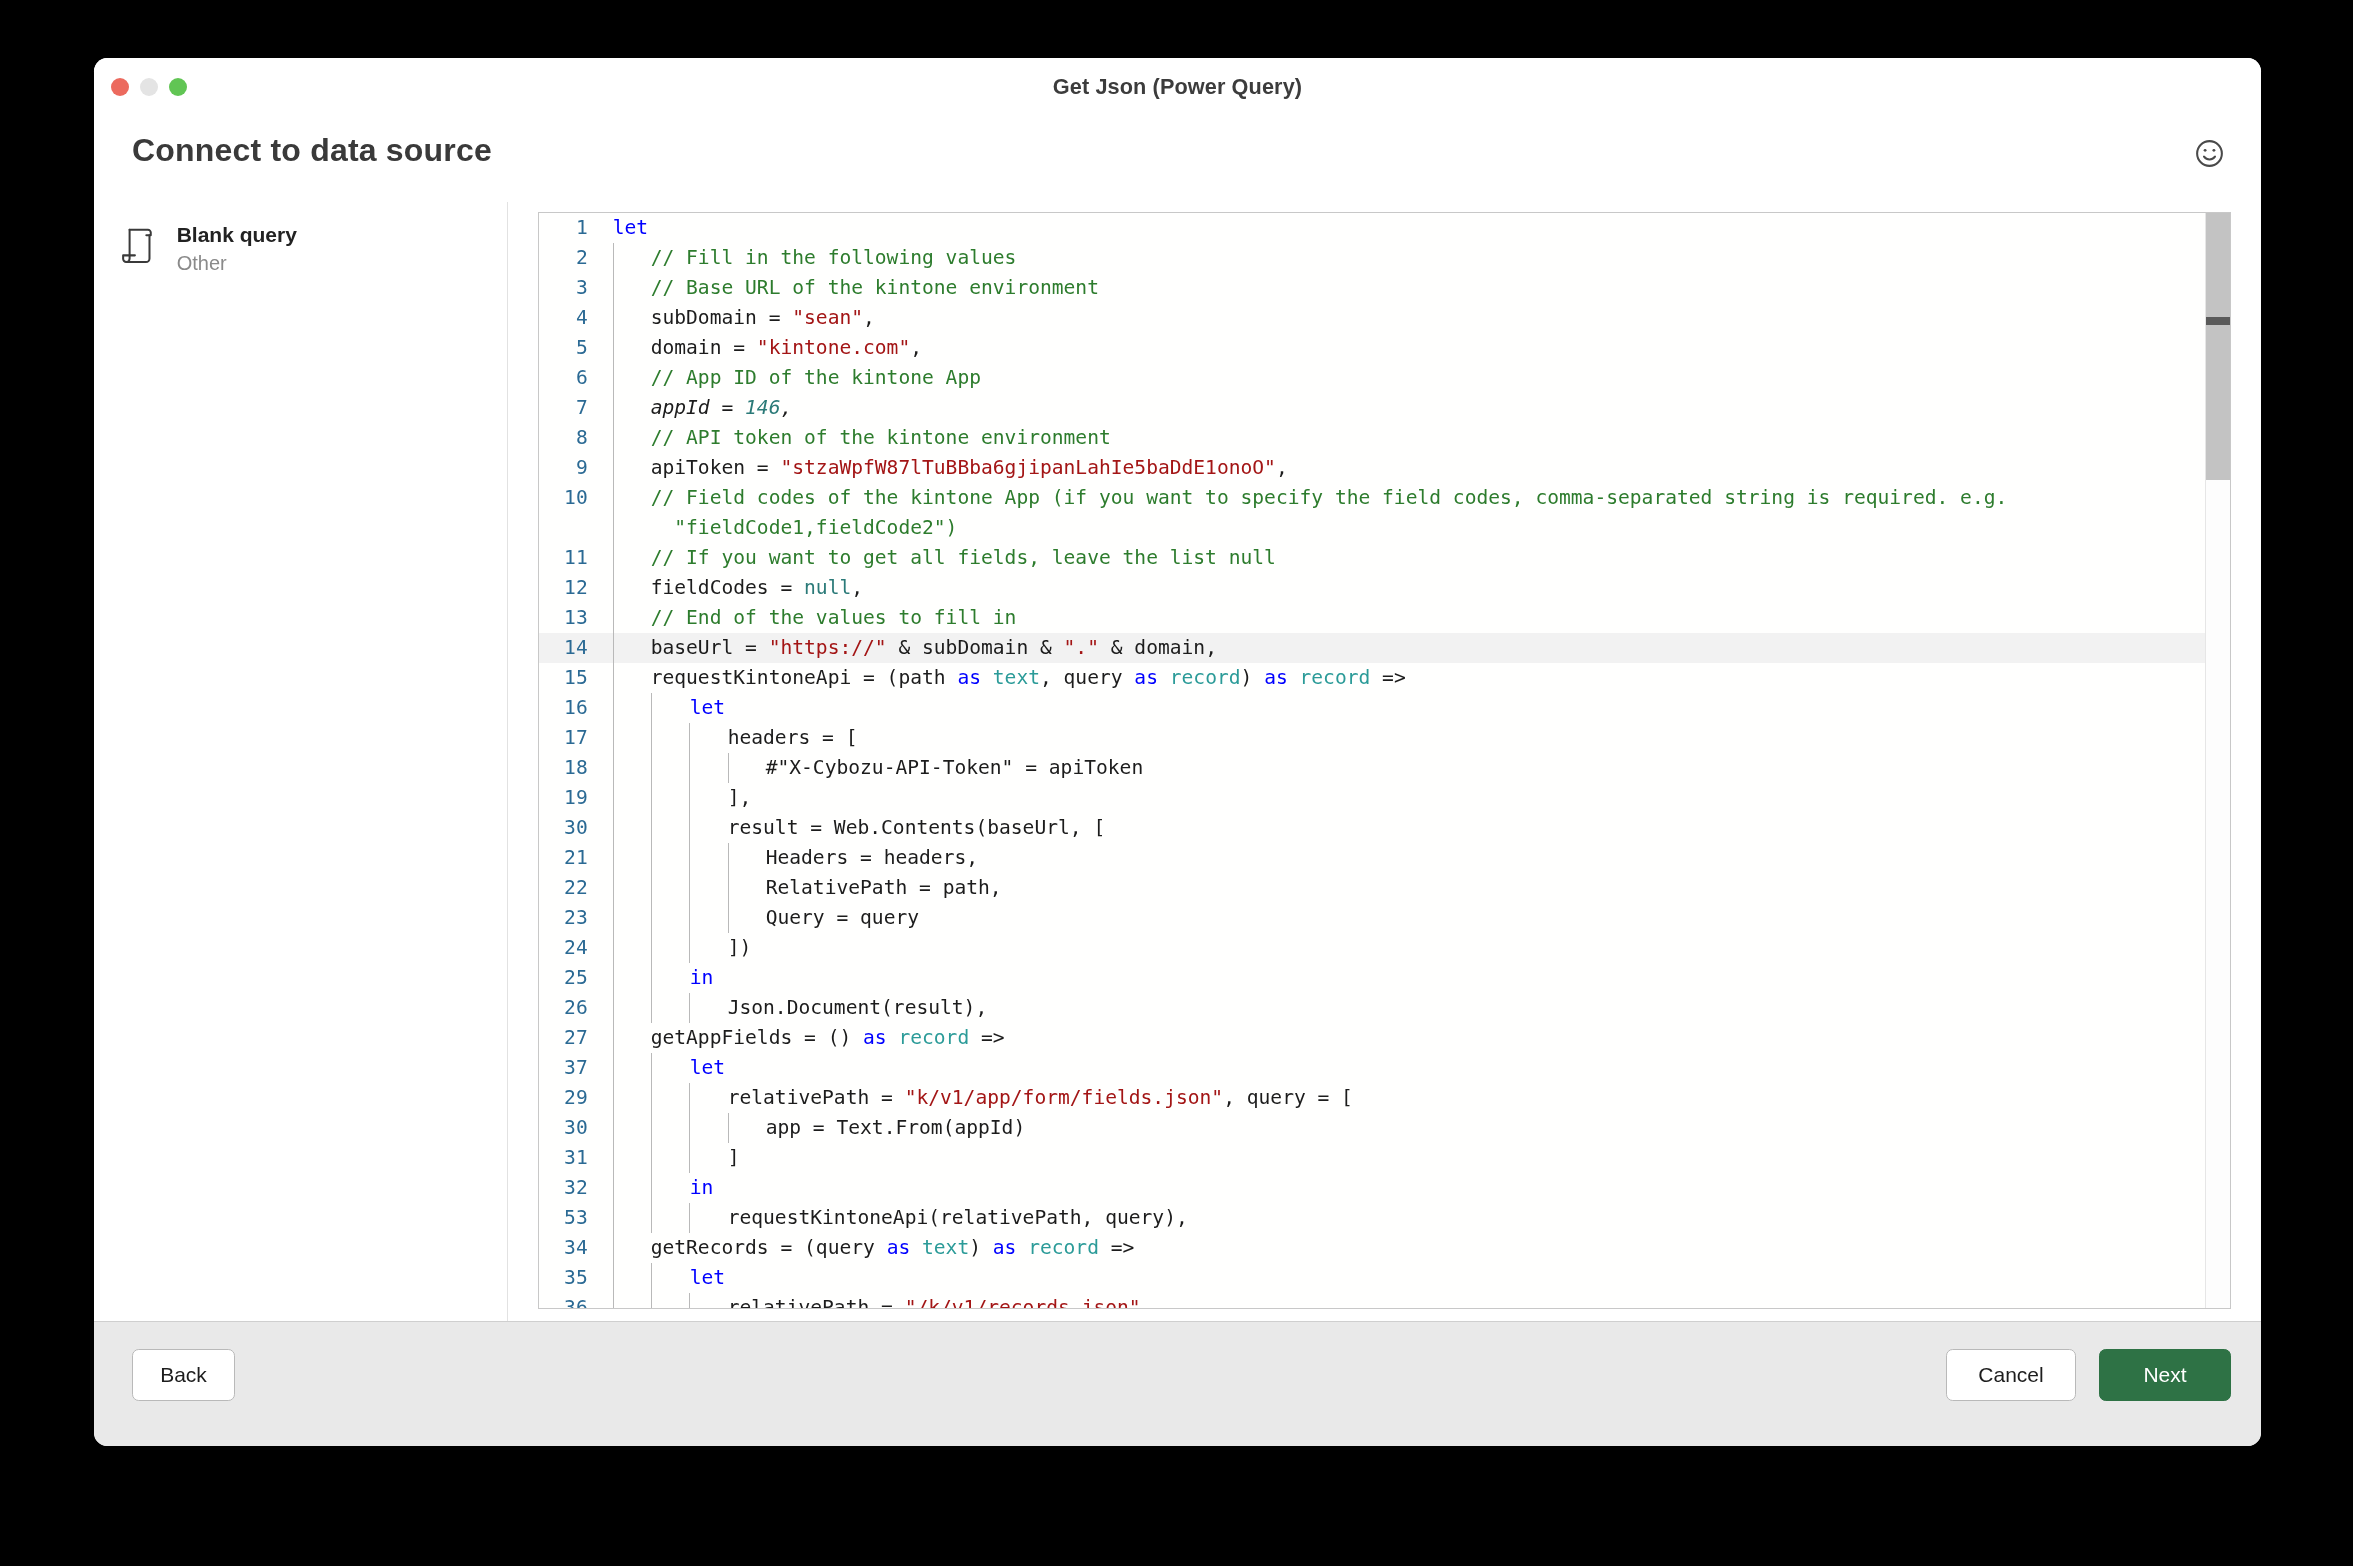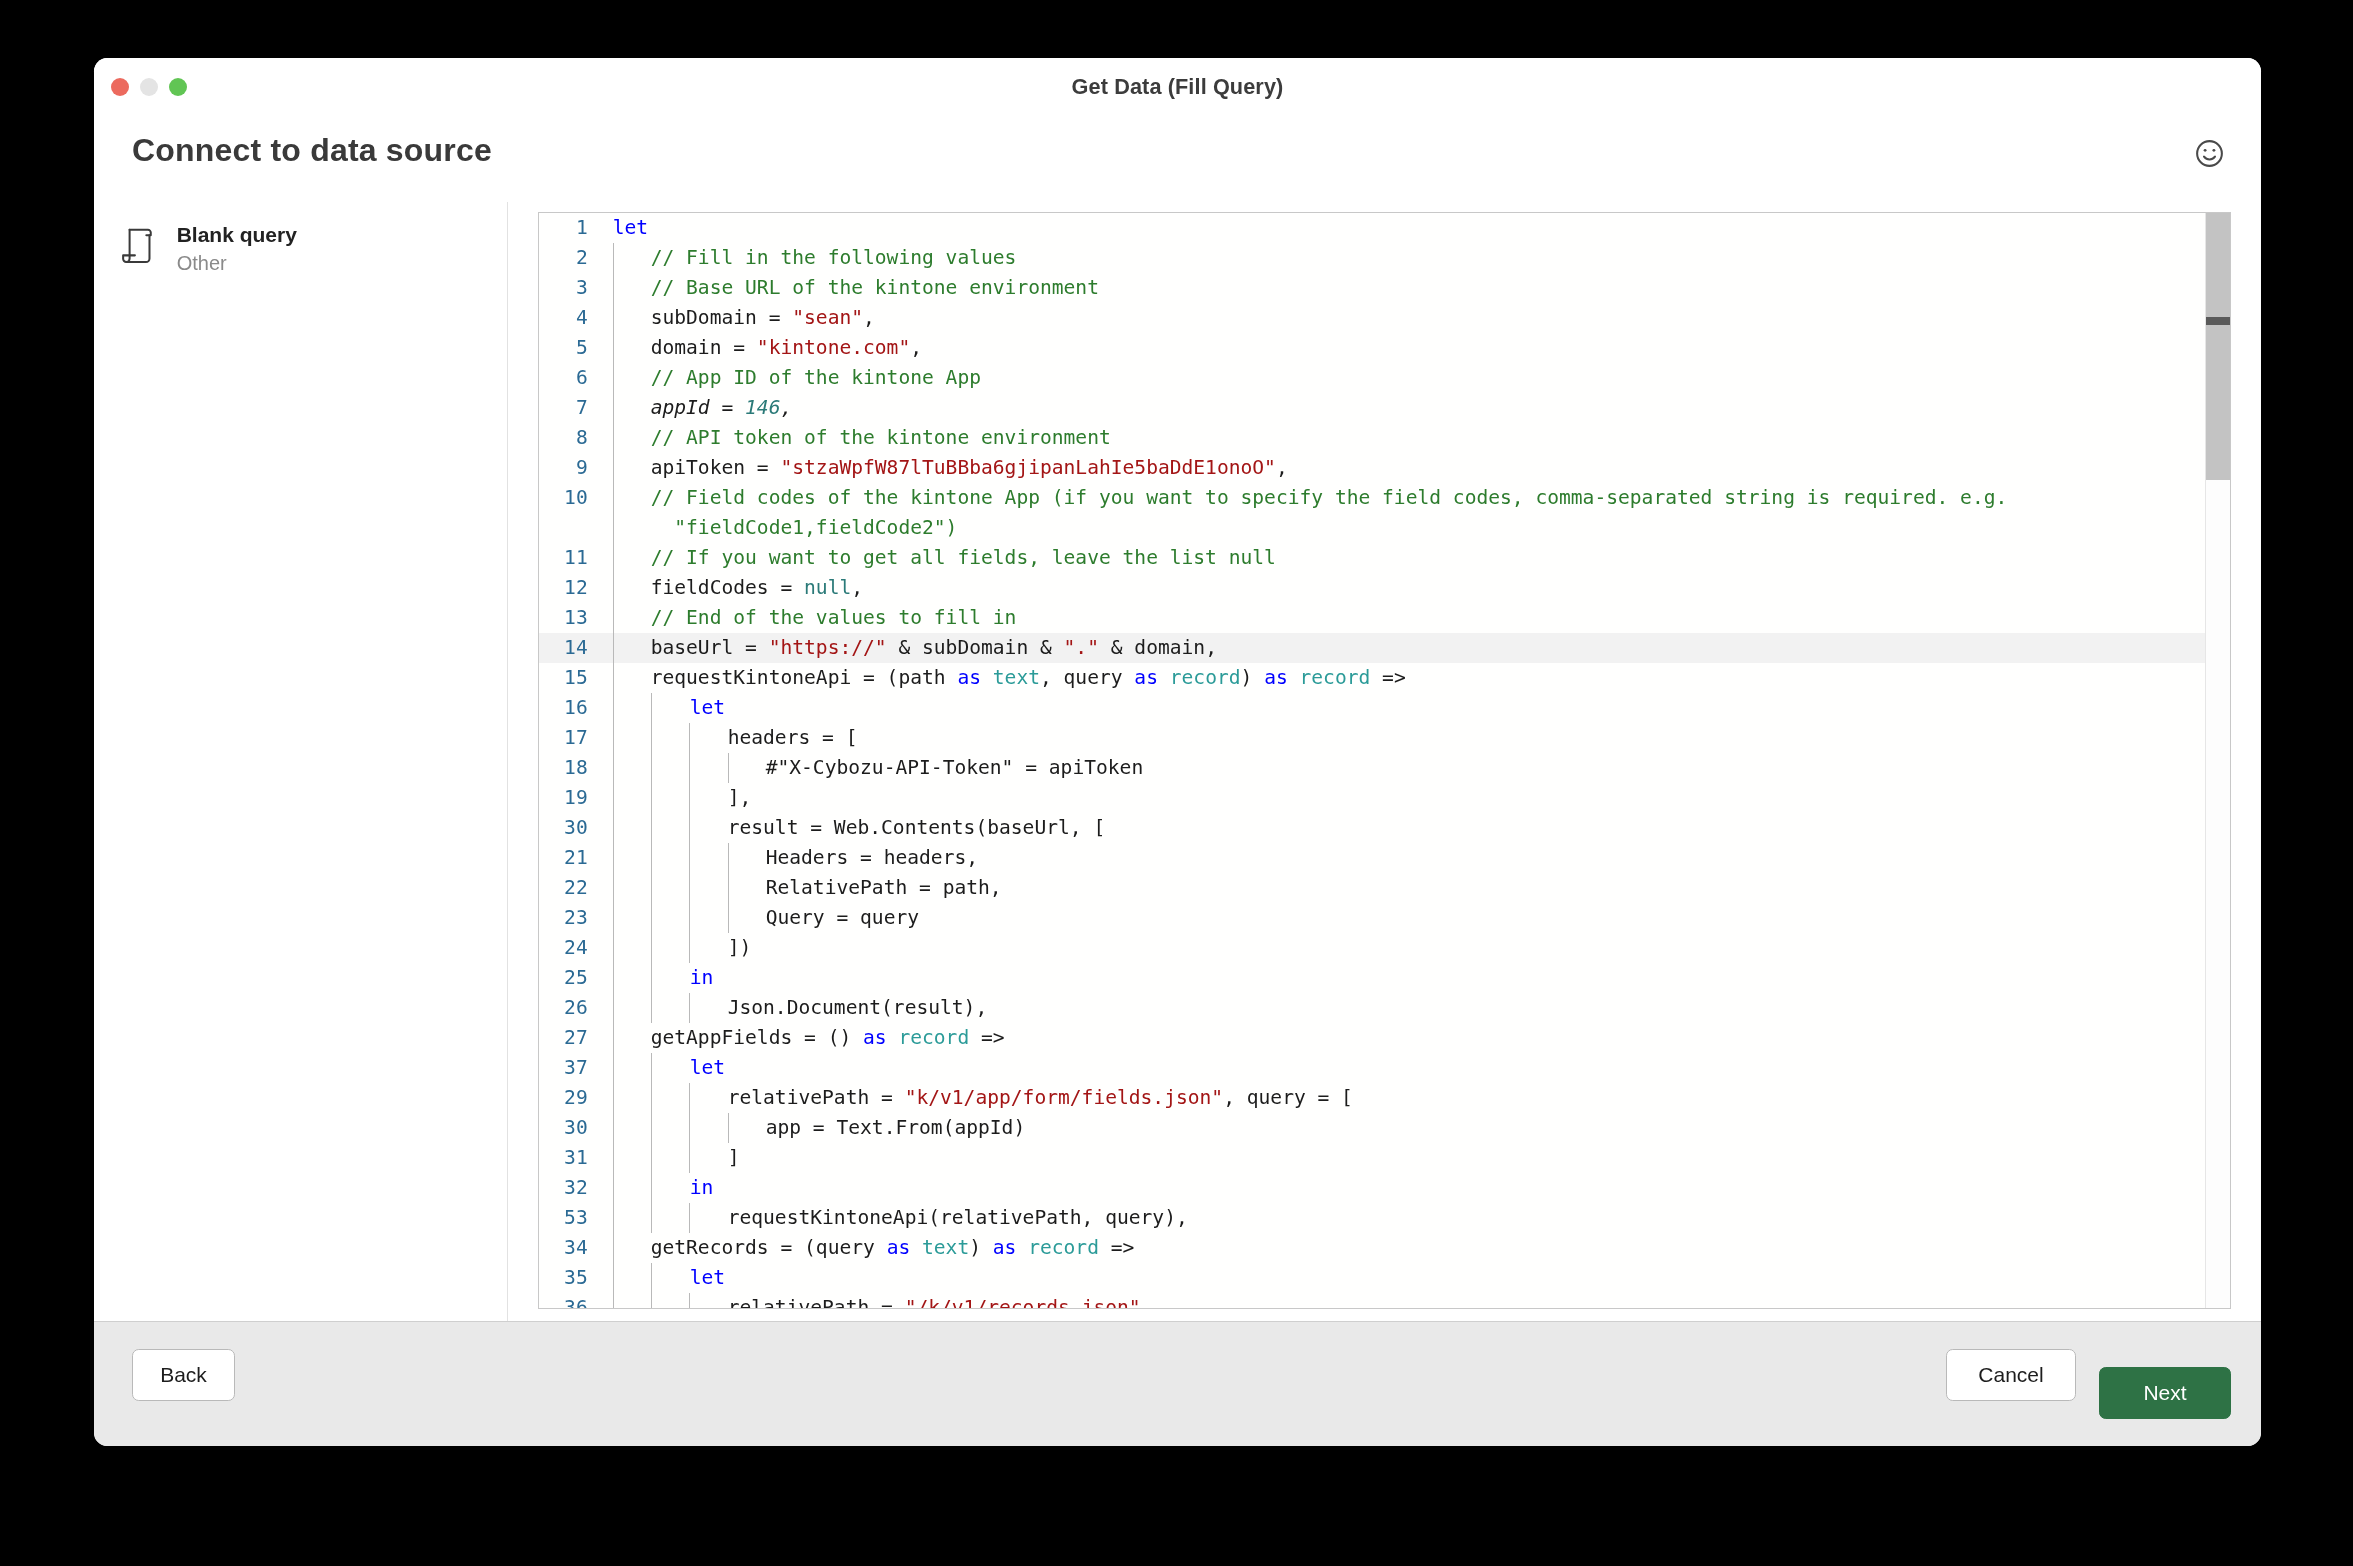--- a/index.html
+++ b/index.html
@@ -201,34 +201,34 @@
     border: 0.8px solid #b9b9b9;
     color: #1d1d1d;
   }
   .btn.primary {
     background: #2e7245;
     border: 0.8px solid #2e7245;
     color: #ffffff;
   }
   #btn-back   { left: 38px;  width: 103px; }
   #btn-cancel { right: 185px; width: 130px; }
-  #btn-next   { right: 30px;  width: 132px; margin-top: 18px; }
+  #btn-next   { right: 30px;  width: 132px; }
 </style>
 </head>
 <body>
 
 <div id="window">
 
   <div id="titlebar">
     <div id="traffic">
       <span class="light red"></span>
       <span class="light yellow"></span>
       <span class="light green"></span>
     </div>
-    <div id="window-title">Get Data (Fill Query)</div>
+    <div id="window-title">Get Json (Power Query)</div>
   </div>
 
   <div id="header">
     <div id="page-title">Connect to data source</div>
     <div id="feedback-btn">
       <svg width="33" height="33" viewBox="0 0 24 24" fill="none" stroke="#4a4a4a" stroke-width="1.5" stroke-linecap="round">
         <circle cx="12" cy="12" r="9"></circle>
         <circle cx="8.8" cy="9.7" r="1.05" fill="#4a4a4a" stroke="none"></circle>
         <circle cx="15.2" cy="9.7" r="1.05" fill="#4a4a4a" stroke="none"></circle>
         <path d="M8 14.2c1.1 1.4 2.4 2.1 4 2.1s2.9-.7 4-2.1"></path>

